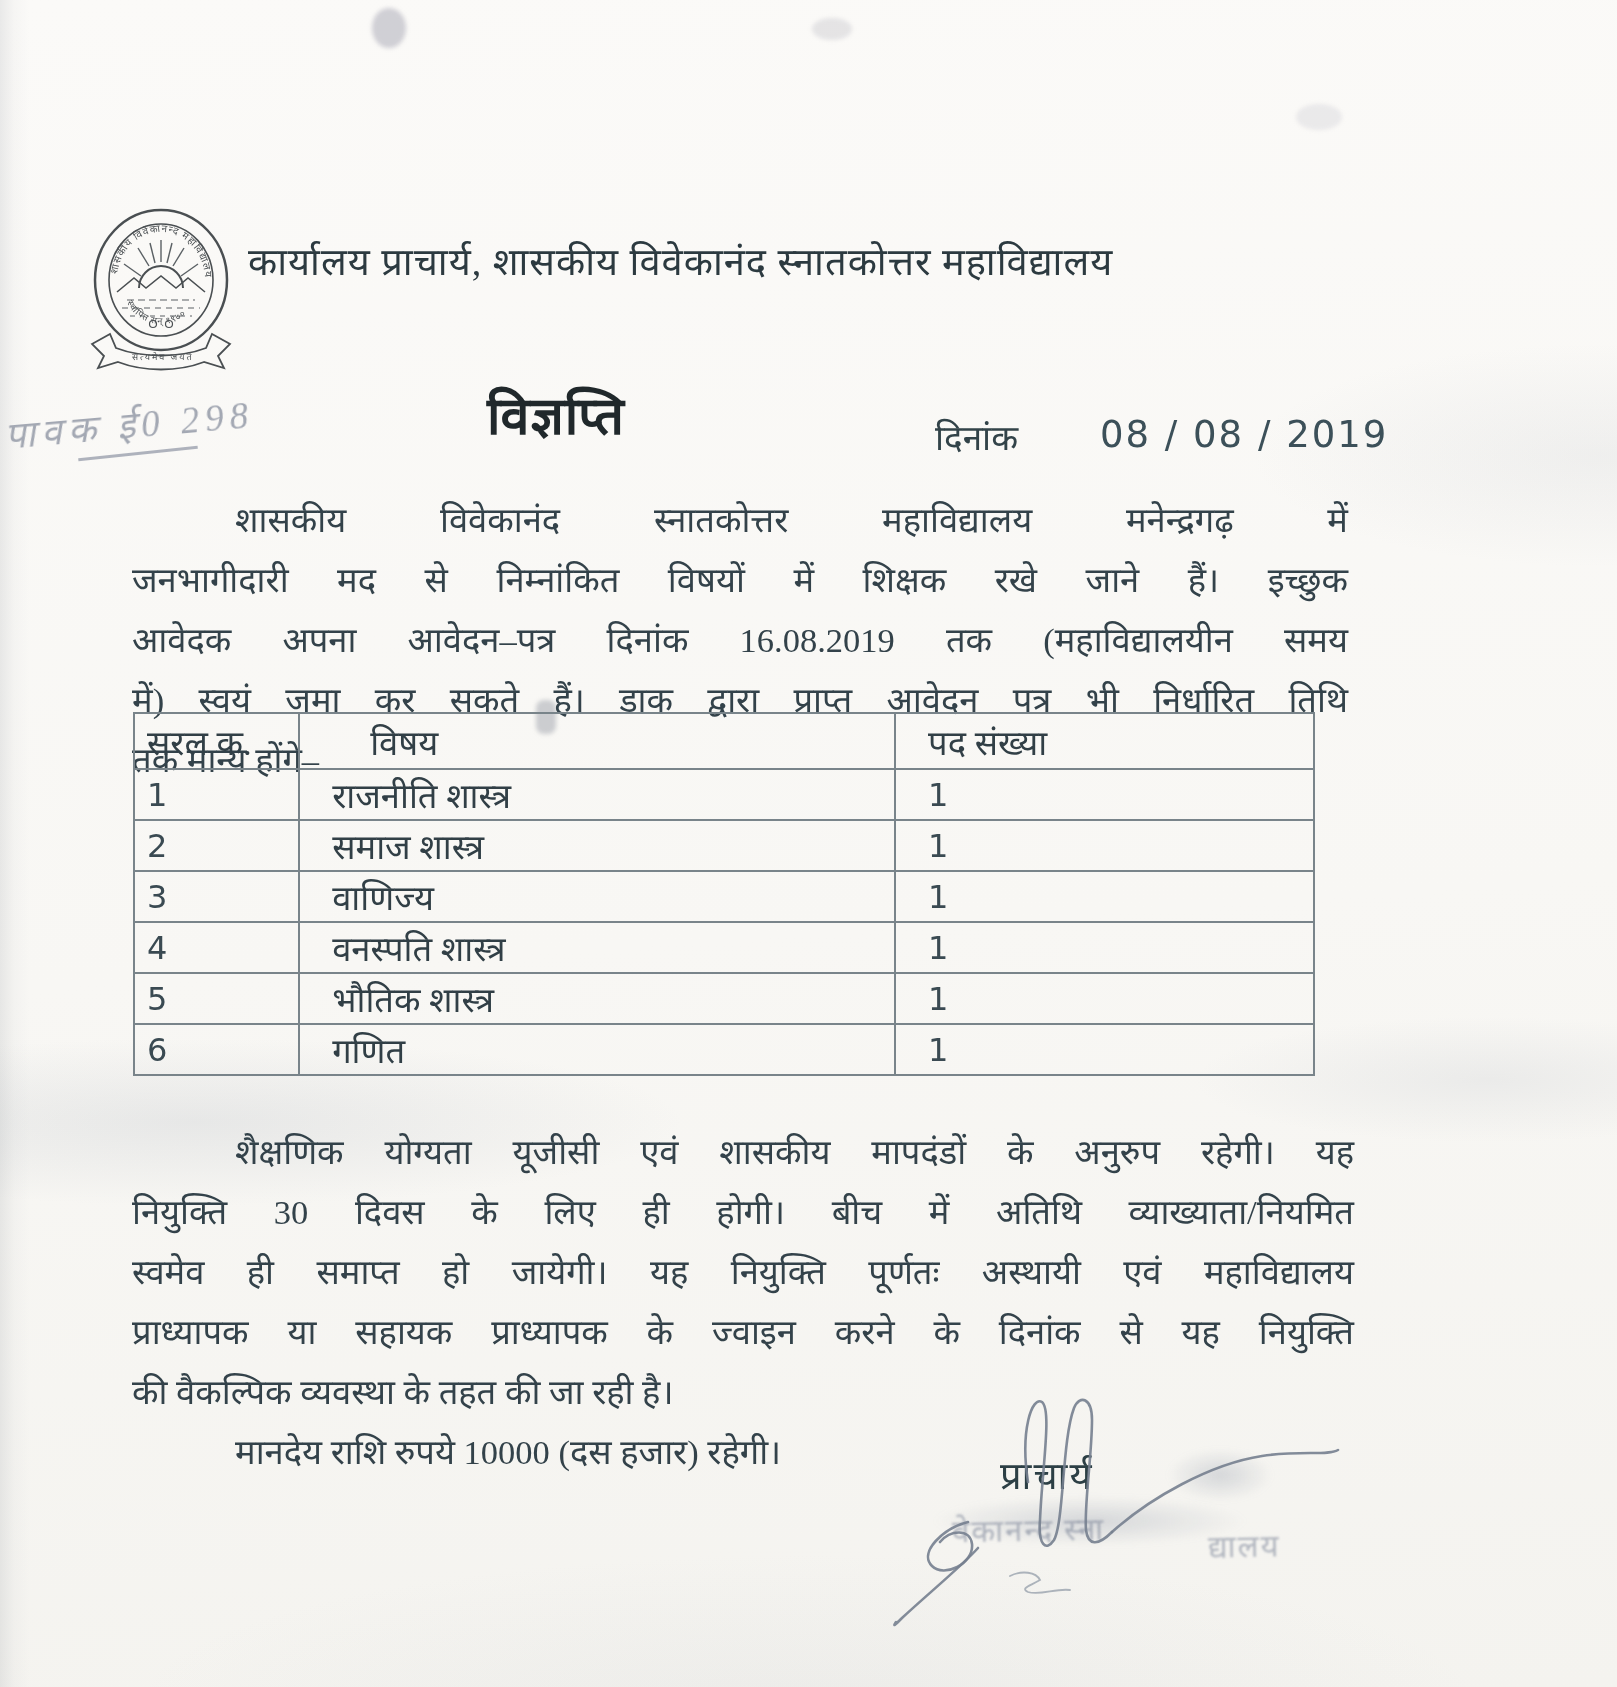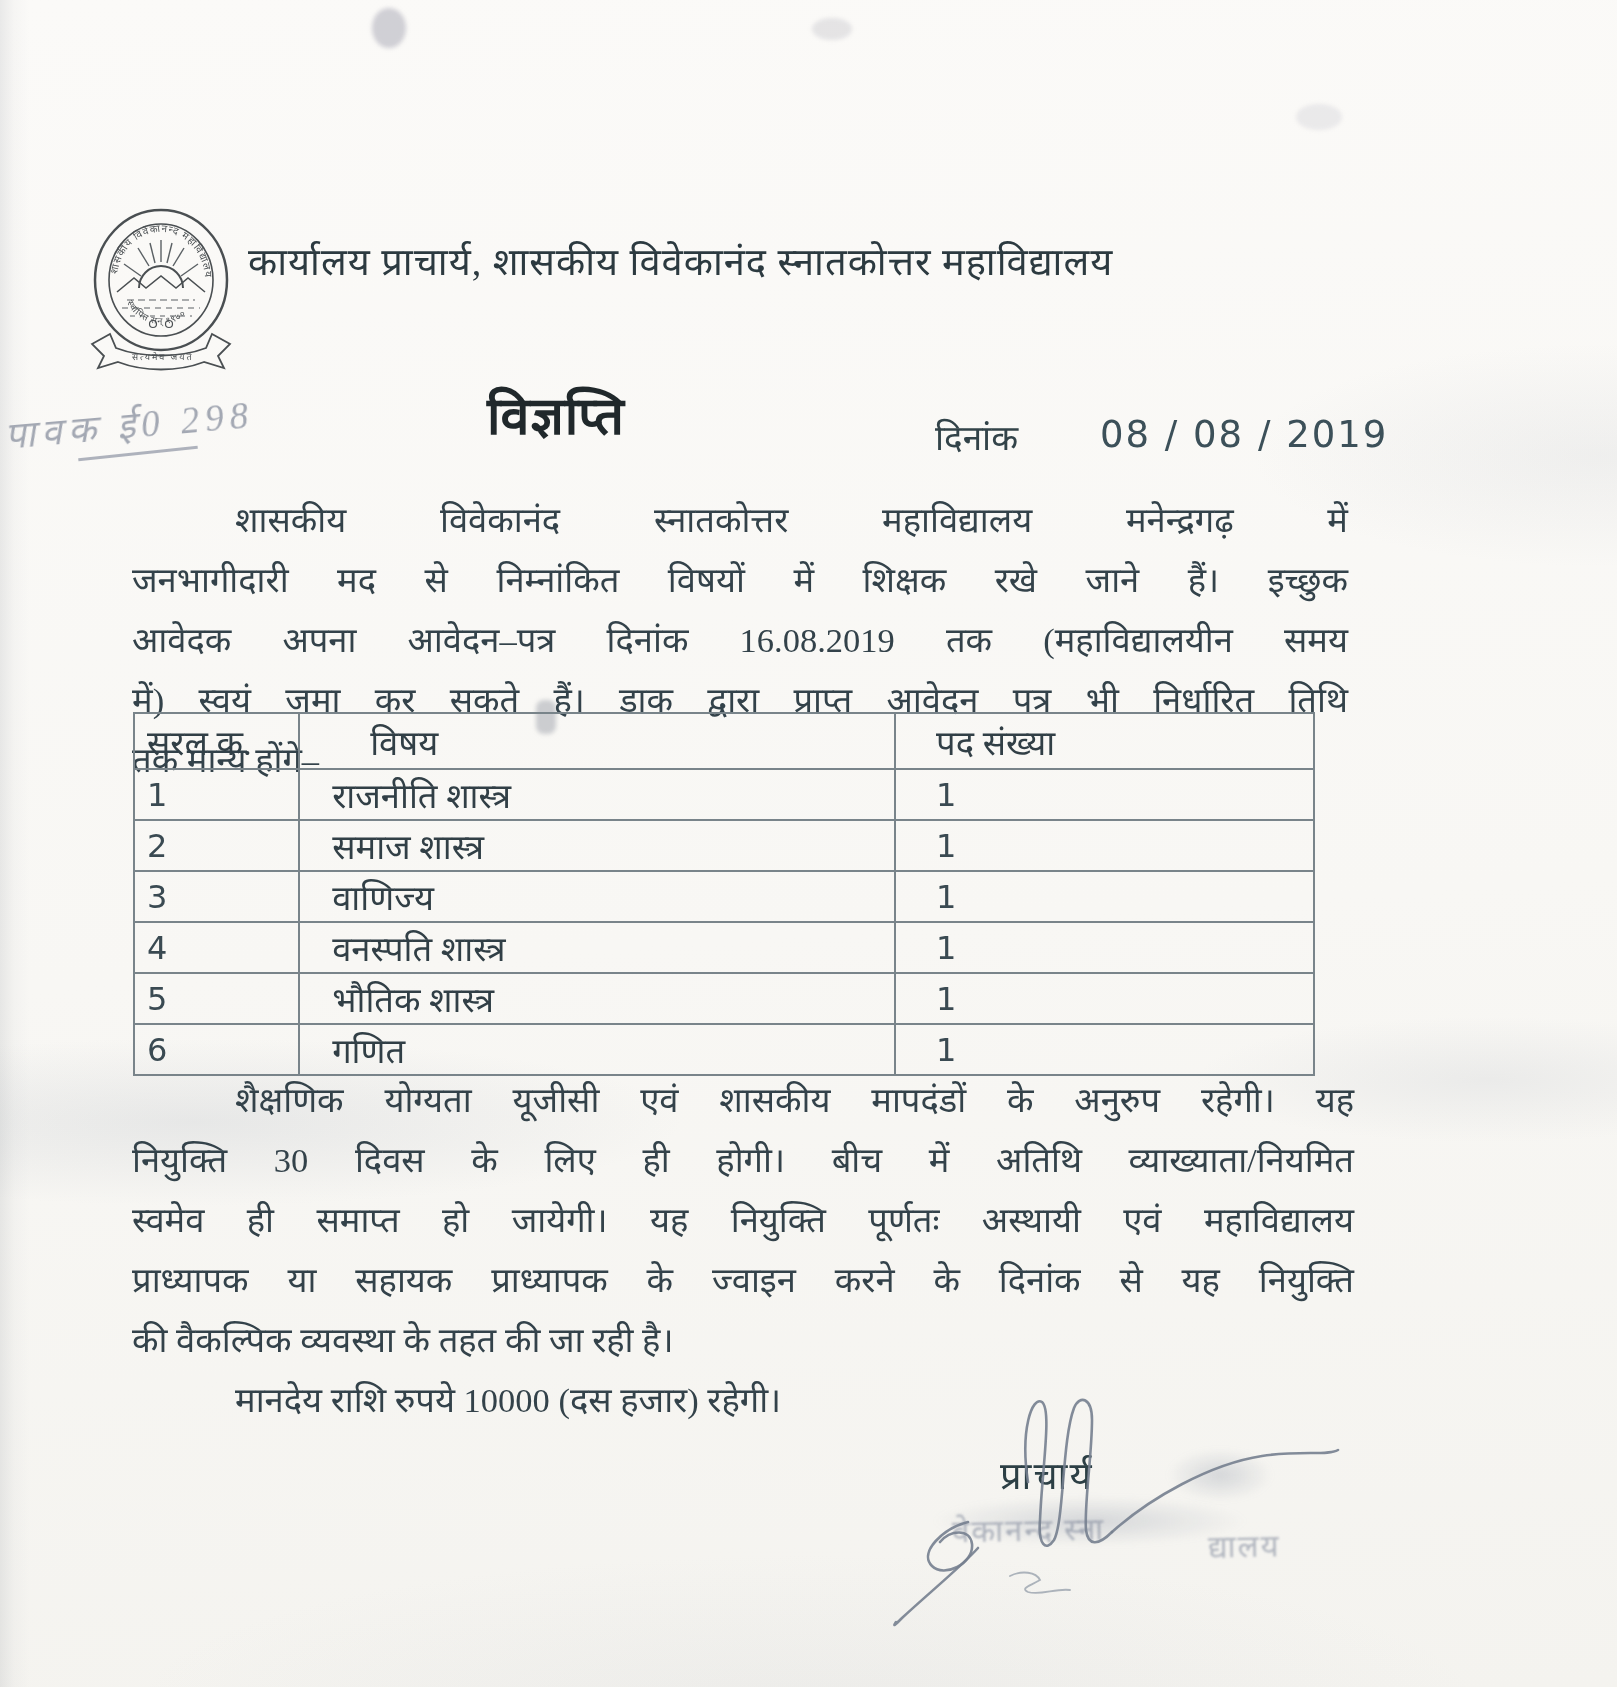--- a/index.html
+++ b/index.html
@@ -35,21 +35,21 @@
   .pline{width:100%;height:48px;line-height:48px;text-align:justify;text-align-last:justify;white-space:normal;margin-top:12px;}
   .pline.left{text-align:center;text-align-last:left;}
   .pline.indent{box-sizing:border-box;padding-left:103px;}
   
   .subjects{position:absolute;left:133px;top:712px;width:1182px;border-collapse:collapse;font-size:34.5px;color:#313f46;}
   .subjects th,.subjects td{border:2px solid #79848a;font-weight:normal;text-align:left;vertical-align:middle;}
   .subjects th{height:52px;}
   .subjects td{height:45px;}
   .c1{width:14%;padding-left:12px;}
   .c2{width:50.5%;padding-left:32px;}
-  .c3{width:35.5%;padding-left:40px;}
+  .c3{width:35.5%;padding-left:32px;}
   th.c2{padding-left:70px;}
   .numcell{font-family:"DejaVu Sans","Liberation Sans",sans-serif;font-size:32px;color:#3a4a52;}
   
   .principal{left:1000px;top:1448px;font-size:38px;color:#2c3f45;letter-spacing:2px;}
   .stamp{position:absolute;color:rgba(120,130,150,0.55);filter:blur(0.8px);font-size:31px;letter-spacing:2px;}
   .stamp-smear{position:absolute;background:radial-gradient(ellipse closest-side, rgba(130,140,158,0.28), transparent 75%);filter:blur(3px);}
   .ink{stroke:#75808f;stroke-width:2.6;fill:none;stroke-linecap:round;opacity:0.9;}
   .ink.light{stroke:#9aa3ae;stroke-width:1.8;opacity:0.8;}
   .seal-stroke{stroke:#4a4f52;fill:none;}
 </style>
@@ -150,21 +150,21 @@
       <td class="c3 numcell">1</td>
     </tr>
     <tr>
       <td class="c1 numcell">6</td>
       <td class="c2">गणित</td>
       <td class="c3 numcell">1</td>
     </tr>
   </tbody>
     </table>
 
-  <div class="para" style="left:132px;top:1064px;width:1222px;">
+  <div class="para" style="left:132px;top:1116px;width:1222px;">
     <div class="pline indent">शैक्षणिक योग्यता यूजीसी एवं शासकीय मापदंडों के अनुरुप रहेगी। यह</div>
     <div class="pline">नियुक्ति 30 दिवस के लिए ही होगी। बीच में अतिथि व्याख्याता/नियमित</div>
     <div class="pline">स्वमेव ही समाप्त हो जायेगी। यह नियुक्ति पूर्णतः अस्थायी एवं महाविद्यालय</div>
     <div class="pline">प्राध्यापक या सहायक प्राध्यापक के ज्वाइन करने के दिनांक से यह नियुक्ति</div>
     <div class="pline left">की वैकल्पिक व्यवस्था के तहत की जा रही है।</div>
     <div class="pline left indent">मानदेय राशि रुपये 10000 (दस हजार) रहेगी।</div>
   </div>
 
   <div class="stamp-smear" style="left:880px;top:1488px;width:420px;height:66px;"></div>
   <div class="stamp-smear" style="left:1150px;top:1440px;width:140px;height:70px;"></div>

